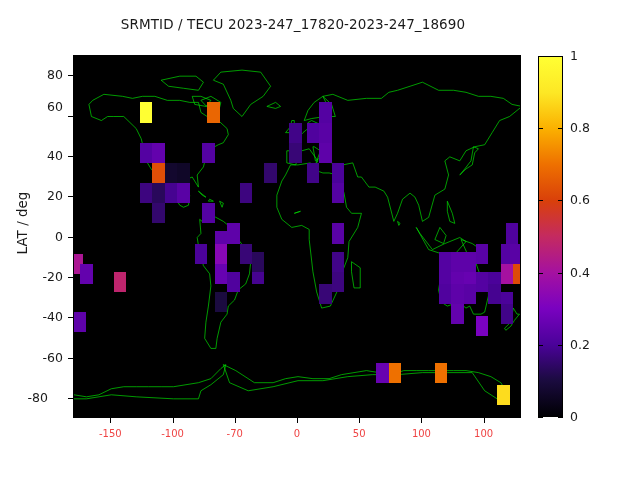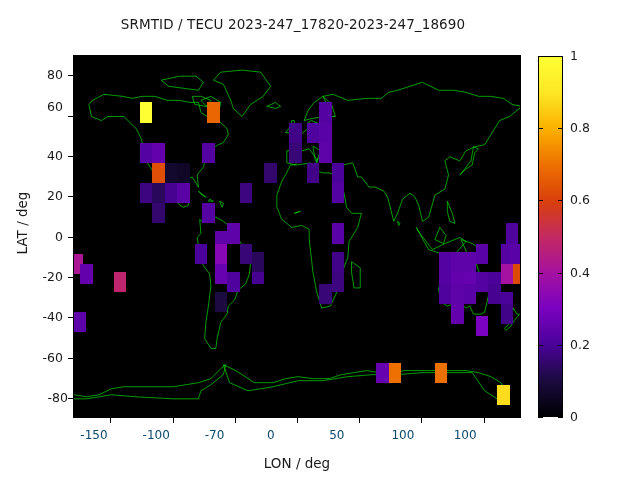--- a/index.html
+++ b/index.html
@@ -16,21 +16,21 @@
   #plot{position:absolute;left:73px;top:55px;width:448px;height:363px;
         background:#000;box-sizing:border-box;border:1px solid #000;overflow:hidden;}
   #mapsvg{position:absolute;left:0;top:0;width:448px;height:363px;display:block;}
   #cells{position:absolute;left:0;top:0;width:448px;height:363px;}
   .cell{position:absolute;}
 
   
   .tick{position:absolute;background:#000;}
   .xt{width:1px;height:5px;}
   .yt{width:5px;height:1px;}
-  .xlab{position:absolute;font-size:12px;color:#0c4a6e;width:60px;}
+  .xlab{position:absolute;font-size:10px;color:#ef4444;text-align:center;width:60px;}
   .ylab{position:absolute;font-size:12.5px;color:#1a1a1a;text-align:right;width:44px;}
   #xtitle{position:absolute;top:455px;left:73px;width:448px;text-align:center;
           font-size:13.5px;color:#1a1a1a;}
   #ytitle{position:absolute;left:-38px;top:215px;width:120px;text-align:center;
           font-size:13.5px;color:#1a1a1a;transform:rotate(-90deg);transform-origin:50% 50%;}
 
   
   #cbar{position:absolute;left:538px;top:56px;width:25px;height:361px;
         border:1px solid #000;box-sizing:border-box;}
   #cbarfill{position:absolute;left:0;top:0;right:0;bottom:0;}
@@ -143,42 +143,41 @@
         <div class="cell" style="left: 426.844px; top: 207.717px; width: 12.4444px; height: 20.1667px; background: rgb(165, 17, 160);"></div>
         <div class="cell" style="left: 439.289px; top: 207.717px; width: 12.4444px; height: 20.1667px; background: rgb(221, 74, 8);"></div>
         <div class="cell" style="left: 302.4px; top: 306.533px; width: 12.4444px; height: 20.1667px; background: rgb(103, 2, 177);"></div>
         <div class="cell" style="left: 314.844px; top: 306.533px; width: 12.4444px; height: 20.1667px; background: rgb(238, 112, 0);"></div>
         <div class="cell" style="left: 360.889px; top: 306.533px; width: 12.4444px; height: 20.1667px; background: rgb(238, 112, 0);"></div>
         <div class="cell" style="left: 423.111px; top: 328.717px; width: 12.4444px; height: 20.1667px; background: rgb(253, 220, 30);"></div>
       </div>
   </div>
 
   <div id="ytitle">LAT / deg</div>
-  <div id="xtitle">LON / deg</div>
 
   <div id="cbar">
     <div id="cbarfill" style="background: linear-gradient(to top, rgb(0, 0, 4), rgb(27, 11, 64), rgb(75, 2, 154), rgb(122, 2, 192), rgb(165, 17, 160), rgb(196, 42, 96), rgb(217, 64, 10), rgb(238, 112, 0), rgb(251, 176, 0), rgb(253, 231, 37), rgb(255, 255, 51));"></div>
   </div>
 
 <div class="tick xt" style="left: 110.333px; top: 418px;"></div>
     <div class="xlab" style="left: 80.3333px; top: 428px;">-150</div>
     <div class="tick xt" style="left: 172.556px; top: 418px;"></div>
     <div class="xlab" style="left: 142.556px; top: 428px;">-100</div>
     <div class="tick xt" style="left: 234.778px; top: 418px;"></div>
     <div class="xlab" style="left: 204.778px; top: 428px;">-70</div>
     <div class="tick xt" style="left: 297px; top: 418px;"></div>
     <div class="xlab" style="left: 267px; top: 428px;">0</div>
     <div class="tick xt" style="left: 359.222px; top: 418px;"></div>
     <div class="xlab" style="left: 329.222px; top: 428px;">50</div>
     <div class="tick xt" style="left: 421.444px; top: 418px;"></div>
     <div class="xlab" style="left: 391.444px; top: 428px;">100</div>
     <div class="tick xt" style="left: 483.667px; top: 418px;"></div>
     <div class="xlab" style="left: 453.667px; top: 428px;">100</div>
     <div class="tick yt" style="left: 68px; top: 397.833px;"></div>
-    <div class="ylab" style="left: 24px; top: 389.833px;">-80</div>
+    <div class="ylab" style="left: 4px; top: 389.833px;">-80</div>
     <div class="tick yt" style="left: 68px; top: 357.5px;"></div>
     <div class="ylab" style="left: 19px; top: 349.5px;">-60</div>
     <div class="tick yt" style="left: 68px; top: 317.167px;"></div>
     <div class="ylab" style="left: 19px; top: 309.167px;">-40</div>
     <div class="tick yt" style="left: 68px; top: 276.833px;"></div>
     <div class="ylab" style="left: 19px; top: 268.833px;">-20</div>
     <div class="tick yt" style="left: 68px; top: 236.5px;"></div>
     <div class="ylab" style="left: 19px; top: 228.5px;">0</div>
     <div class="tick yt" style="left: 68px; top: 196.167px;"></div>
     <div class="ylab" style="left: 19px; top: 188.167px;">20</div>

